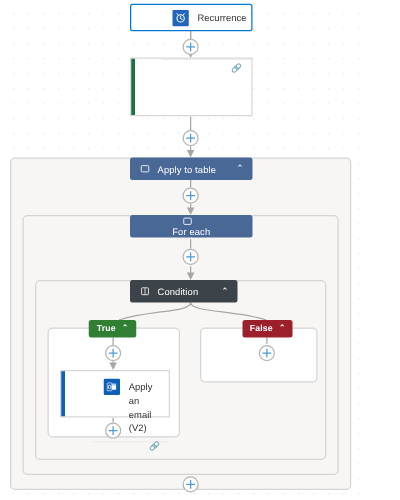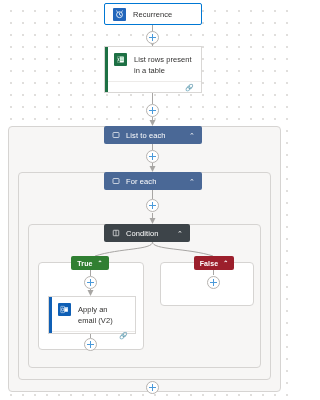--- a/index.html
+++ b/index.html
@@ -46,20 +46,21 @@
   .branch-false { left: 160px; top: 262px; width: 94px;  height: 44px; }
 
   
   .card {
     position: absolute;
     background: #ffffff;
     box-sizing: border-box;
     border: 1px solid #d9d7d5;
     display: flex;
     flex-direction: column;
+    padding-left: 25px;
   }
   .card-accent {
     position: absolute;
     left: 0; top: 0; bottom: 0;
     width: 3px;
   }
   .card-main {
     display: flex;
     align-items: flex-start;
     padding: 6px 8px 5px 9px;
@@ -123,21 +124,21 @@
     border-radius: 2px;
     display: flex;
     align-items: center;
     padding: 0 7px;
     box-sizing: border-box;
     color: #ffffff;
     font-size: 7.5px;
     letter-spacing: 0.1px;
   }
   .hdr-apply   { left: 104px; top: 126px; width: 98px;  background: #4a6896; }
-  .hdr-foreach { left: 104px; top: 172px; width: 98px;  background: #4a6896; }
+  .hdr-foreach { left: 104px; top: 172px; width: 98px;  background: #4a6896; flex-direction: column; }
   .hdr-cond    { left: 104px; top: 224px; width: 86px;  background: #3d4449; }
 
   .scope-header .hdr-icon {
     width: 9px; height: 9px;
     flex: 0 0 9px;
     display: flex;
     align-items: center;
     justify-content: center;
     margin-right: 6px;
     opacity: 0.92;
@@ -259,45 +260,32 @@
           <path d="M8 5.5 L8 8.6 L10.2 9.8" fill="none" stroke="#ffffff" stroke-width="1.4" stroke-linecap="round"></path>
           <path d="M4.4 3.2 L2.6 1.6 M11.6 3.2 L13.4 1.6" stroke="#ffffff" stroke-width="1.4" stroke-linecap="round"></path>
         </svg>
       </div>
       <div class="card-title">Recurrence</div>
     </div>
   </div>
 
   <div class="card card-listrows">
     <div class="card-accent" style="background:#1d7044;"></div>
-    <div class="card-main">
-      <div class="icon-tile icon-excel">
-        <svg width="9" height="9" viewBox="0 0 16 16">
-          <rect x="2" y="2.6" width="12" height="10.8" rx="0.8" fill="#ffffff"></rect>
-          <rect x="2" y="2.6" width="5" height="10.8" rx="0.8" fill="#1d7044"></rect>
-          <path d="M3.3 5.3 L5.7 10.7 M5.7 5.3 L3.3 10.7" stroke="#ffffff" stroke-width="1.1" stroke-linecap="round"></path>
-          <rect x="7.6" y="4.2" width="5.8" height="1.5" fill="#8ecfa8"></rect>
-          <rect x="7.6" y="6.5" width="5.8" height="1.5" fill="#8ecfa8"></rect>
-          <rect x="7.6" y="8.8" width="5.8" height="1.5" fill="#8ecfa8"></rect>
-        </svg>
-      </div>
-      <div class="card-title">List rows present in a table</div>
-    </div>
     <div class="card-foot">
       <span class="foot-glyph">🔗</span>
     </div>
   </div>
 
   <div class="scope-header hdr-apply">
     <span class="hdr-icon">
       <svg width="8" height="8" viewBox="0 0 16 16">
         <rect x="2" y="3" width="12" height="10" rx="1.5" fill="none" stroke="#ffffff" stroke-width="1.5"></rect>
       </svg>
     </span>
-    <span class="hdr-label">List to each</span>
+    <span class="hdr-label">Apply to table</span>
     <span class="hdr-chev">⌃</span>
   </div>
 
   <div class="scope-header hdr-foreach">
     <span class="hdr-icon">
       <svg width="8" height="8" viewBox="0 0 16 16">
         <rect x="2" y="3" width="12" height="10" rx="1.5" fill="none" stroke="#ffffff" stroke-width="1.5"></rect>
       </svg>
     </span>
     <span class="hdr-label">For each</span>

